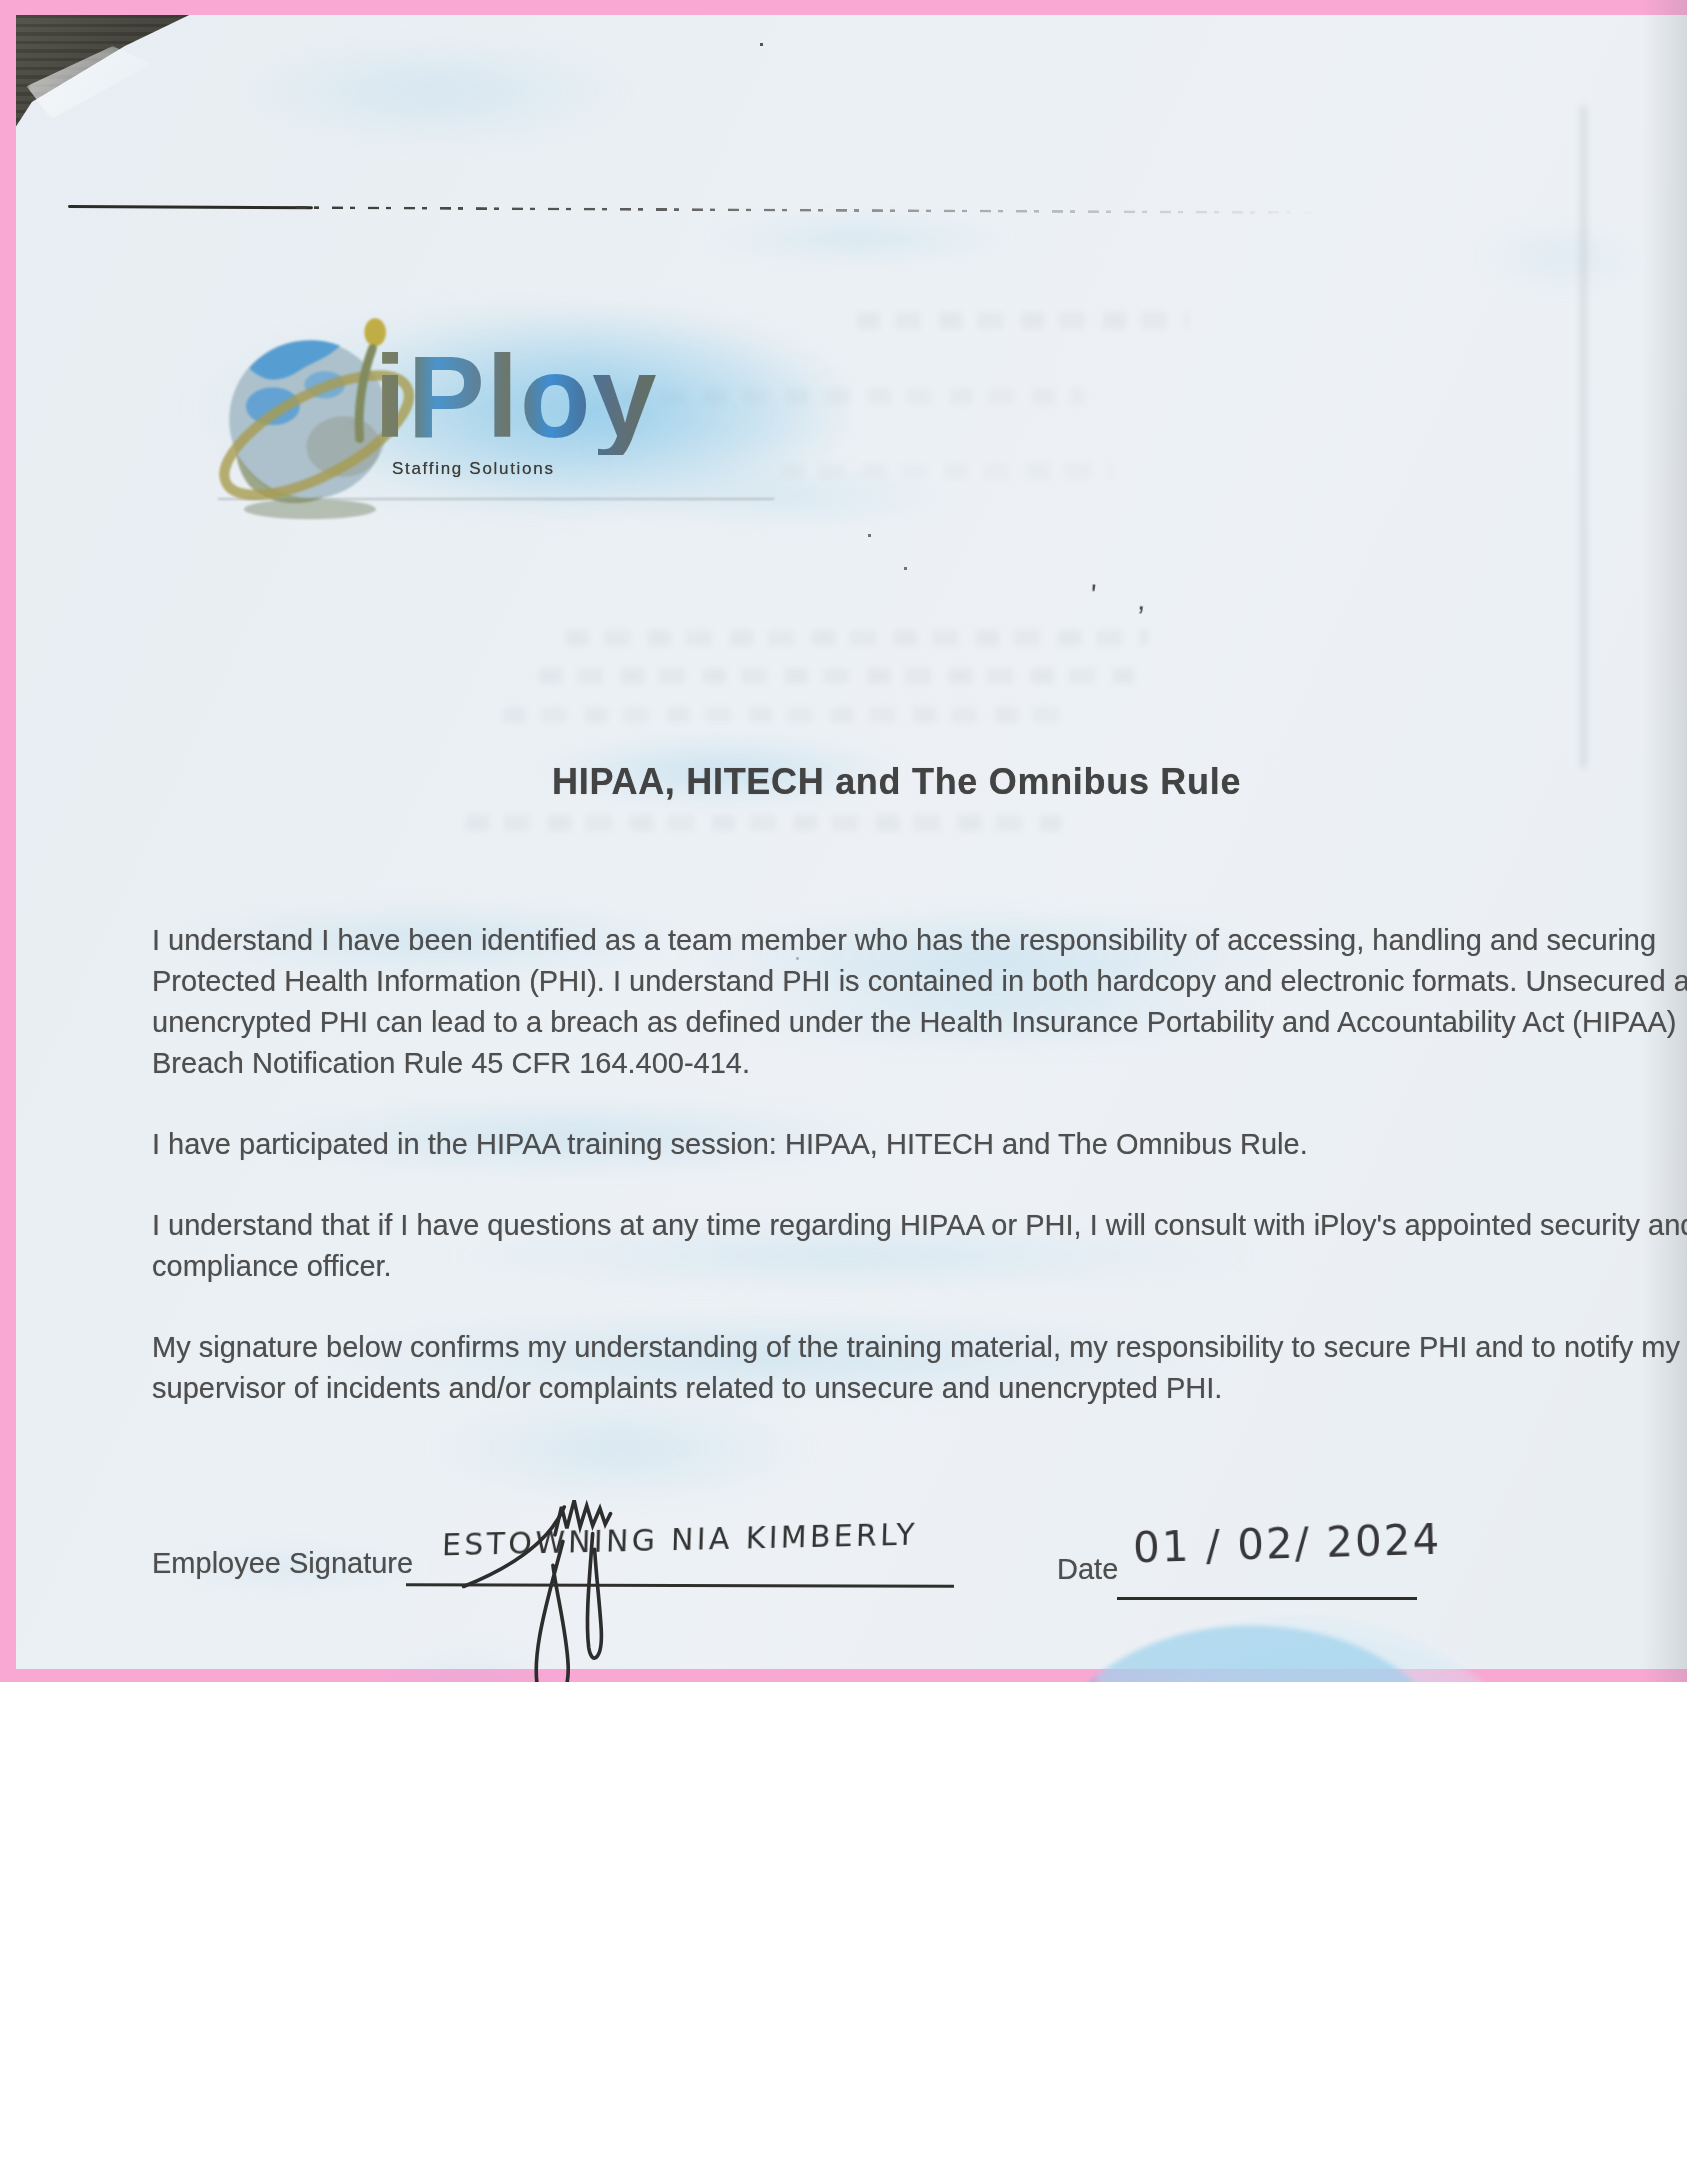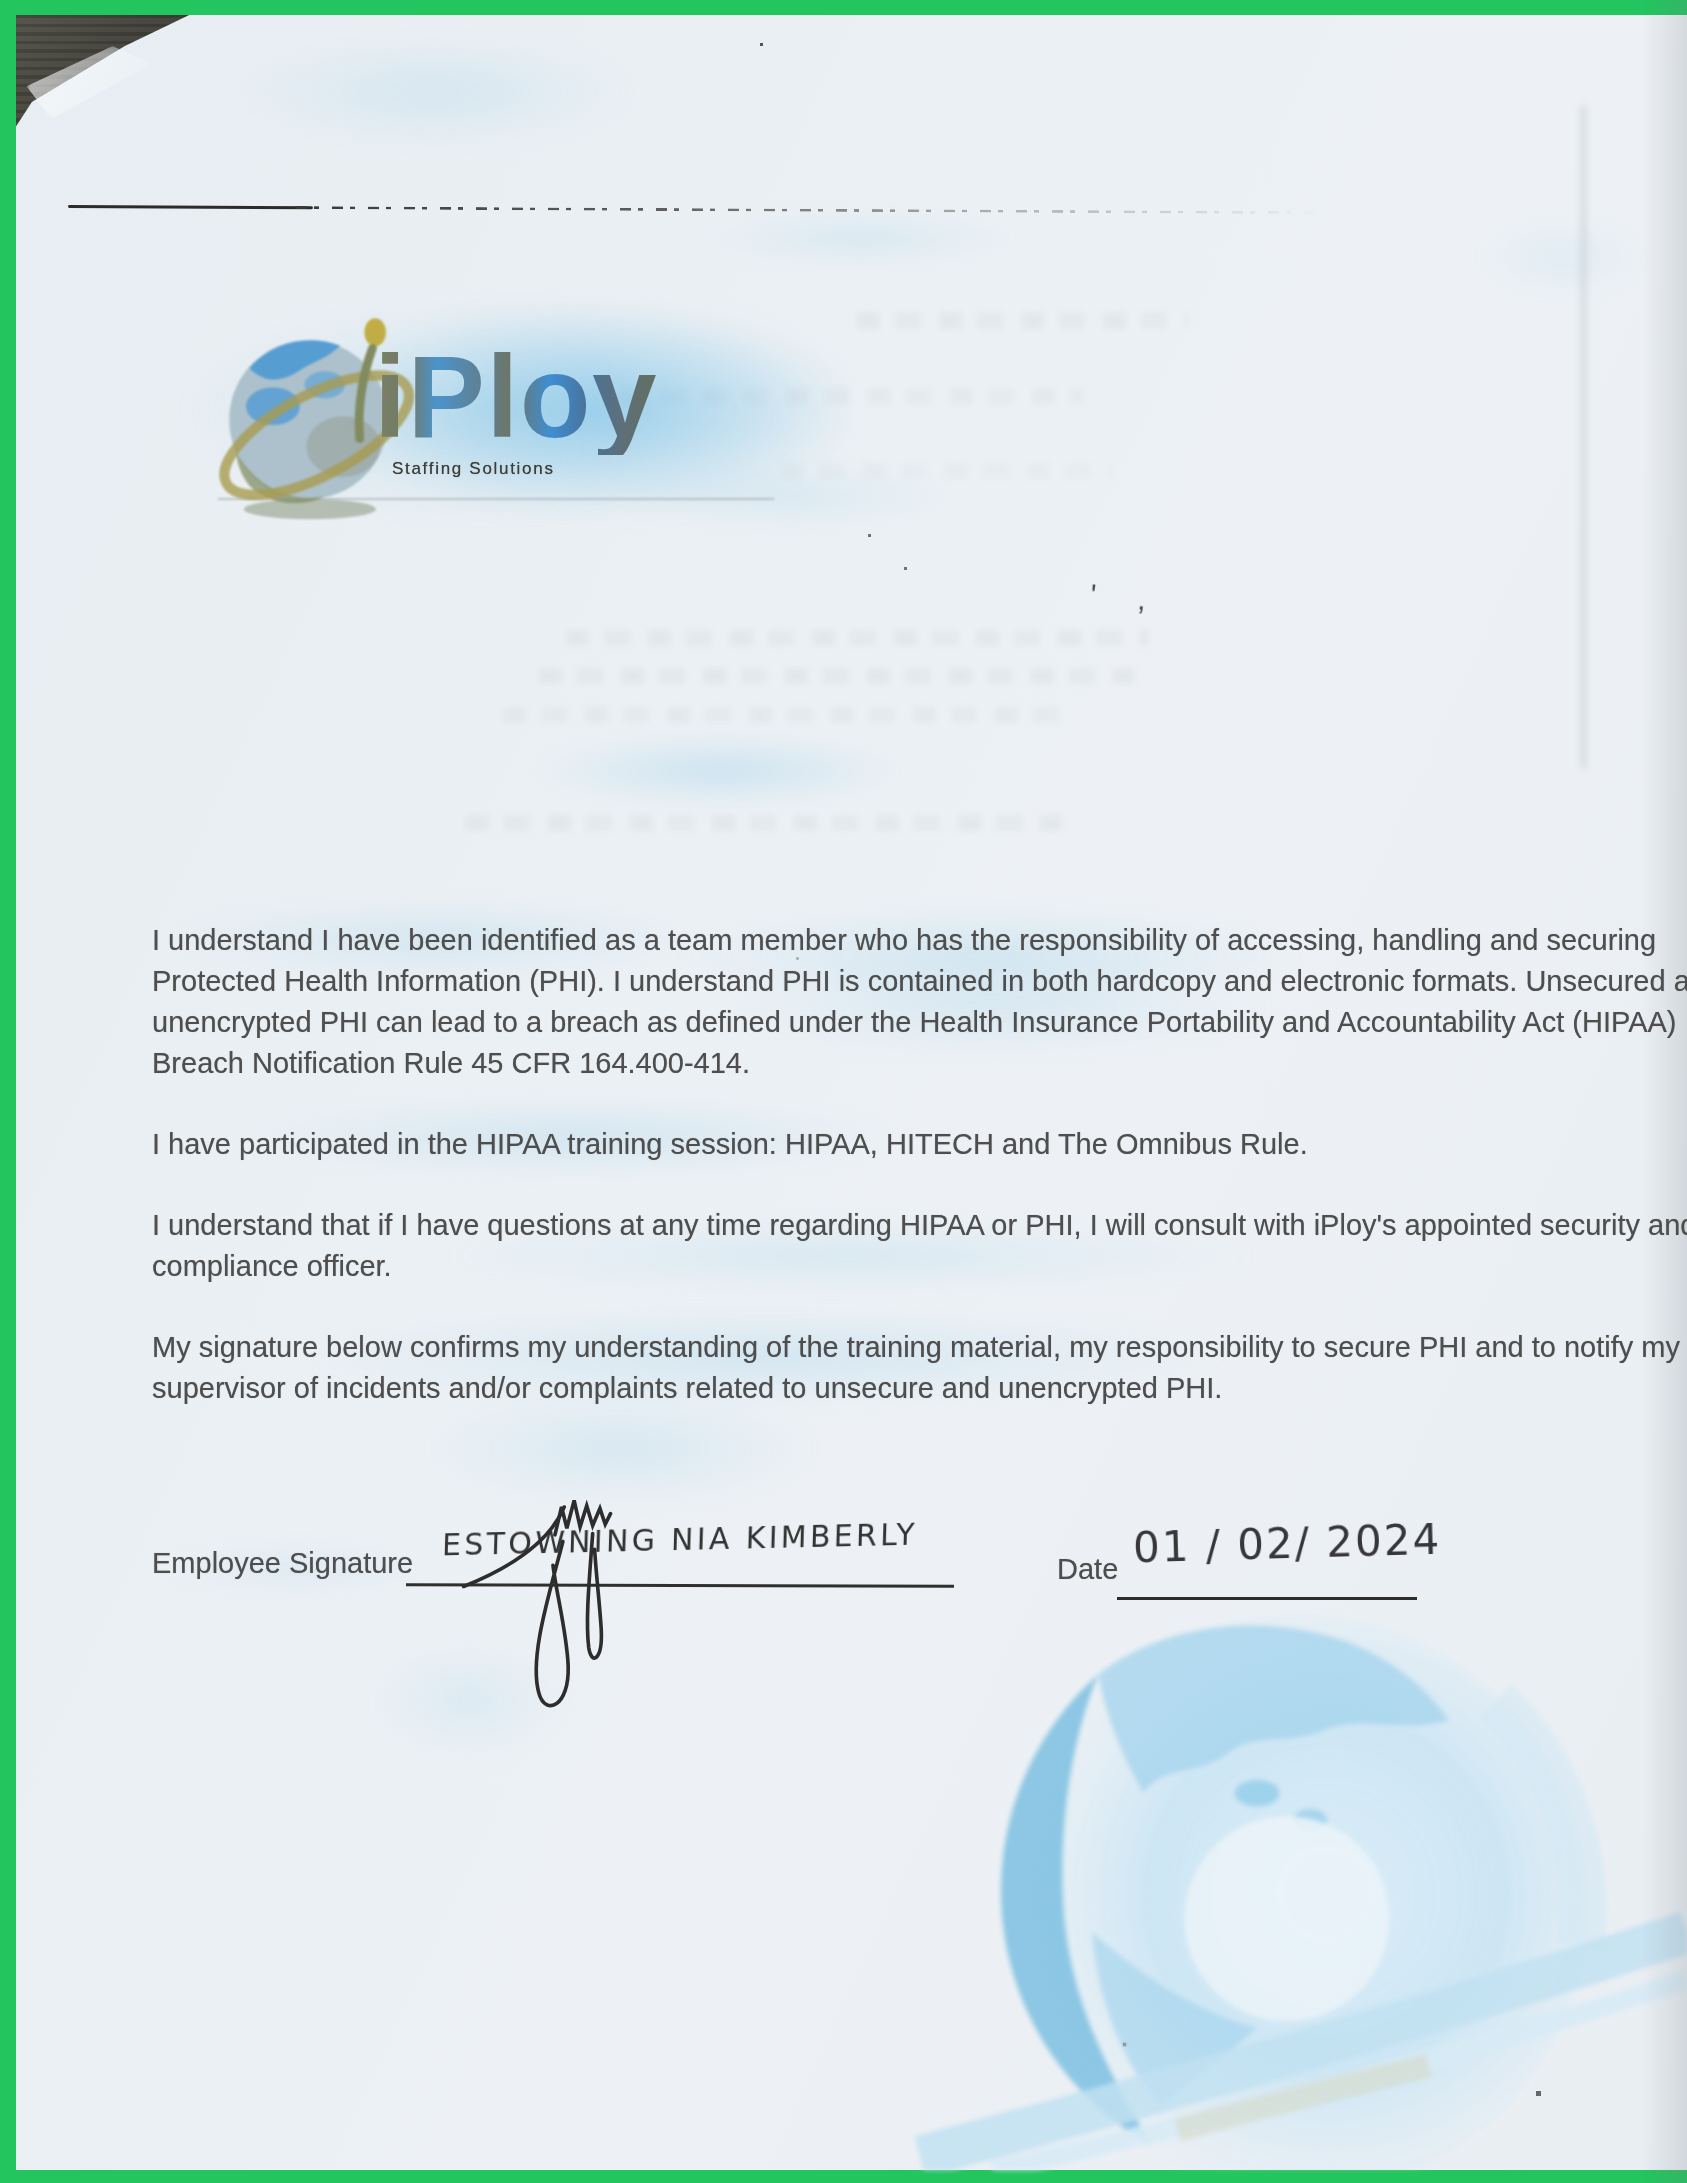--- a/index.html
+++ b/index.html
@@ -1,17 +1,17 @@
 <!DOCTYPE html>
 <html style="font-size:10.6px"><head>
 <meta charset="utf-8">
 <style>
   html,body{margin:0;padding:0;background:#ffffff;}
-  #page{position:relative;width:1687px;height:2183px;overflow:hidden;
-        font-family:"Liberation Sans",sans-serif;background:#22c55e;}
+  #page{position:relative;width:1687px;height:1682px;overflow:hidden;
+        font-family:"Liberation Sans",sans-serif;background:#f9a8d4;}
   
   #paper{position:absolute;left:16px;top:14.6px;right:0;bottom:13.2px;
          background:linear-gradient(115deg,#e7edf2 0%,#ebf0f4 35%,#edf1f5 60%,#e9eef3 100%);}
   
   .corner-artifact{position:absolute;left:16px;top:14.6px;width:198px;height:112px;z-index:9;
       background:linear-gradient(135deg,#57564c 0%,#4a4941 40%,#3c3b34 100%);
       clip-path:polygon(0 0,88% 0,55% 28%,8% 78%,0 100%);}
   .corner-streaks{position:absolute;left:16px;top:14.6px;width:198px;height:112px;z-index:10;opacity:.5;
       background:repeating-linear-gradient(180deg,rgba(0,0,0,.35) 0 3.3px,transparent 3.3px 8.6px);
       clip-path:polygon(0 0,88% 0,55% 28%,8% 78%,0 100%);}
@@ -168,20 +168,21 @@
     </g>
     <ellipse cx="247" cy="42" rx="16" ry="21" fill="#c0aa3c"></ellipse>
     <path d="M 243 66 C 230 100 220 150 224 200" fill="none" stroke="#7d8758" stroke-width="13" stroke-linecap="round"></path>
   </svg>
   <div id="brand-name">iPloy</div>
   <div id="brand-tagline">Staffing Solutions</div>
   <div class="logo-underline"></div>
 
   <div class="stray-marks">' ,</div>
 
+  <div id="doc-title">HIPAA, HITECH and The Omnibus Rule</div>
 
   <div id="body-copy">
     <p>I understand I have been identified as a team member who has the responsibility of accessing, handling and securing Protected Health Information (PHI).  I understand PHI is contained in both hardcopy and electronic formats.  Unsecured and unencrypted PHI can lead to a breach as defined under the Health Insurance Portability and Accountability Act (HIPAA) Breach Notification Rule 45 CFR 164.400-414.</p>
     <p>I have participated in the HIPAA training session:  HIPAA, HITECH and The Omnibus Rule.</p>
     <p>I understand that if I have questions at any time regarding HIPAA or PHI, I will consult with iPloy's appointed security and compliance officer.</p>
     <p>My signature below confirms my understanding of the training material, my responsibility to secure PHI and to notify my supervisor of incidents and/or complaints related to unsecure and unencrypted PHI.</p>
   </div>
 
   <div class="sig-label">Employee Signature</div>
   <div class="sig-line"></div>

